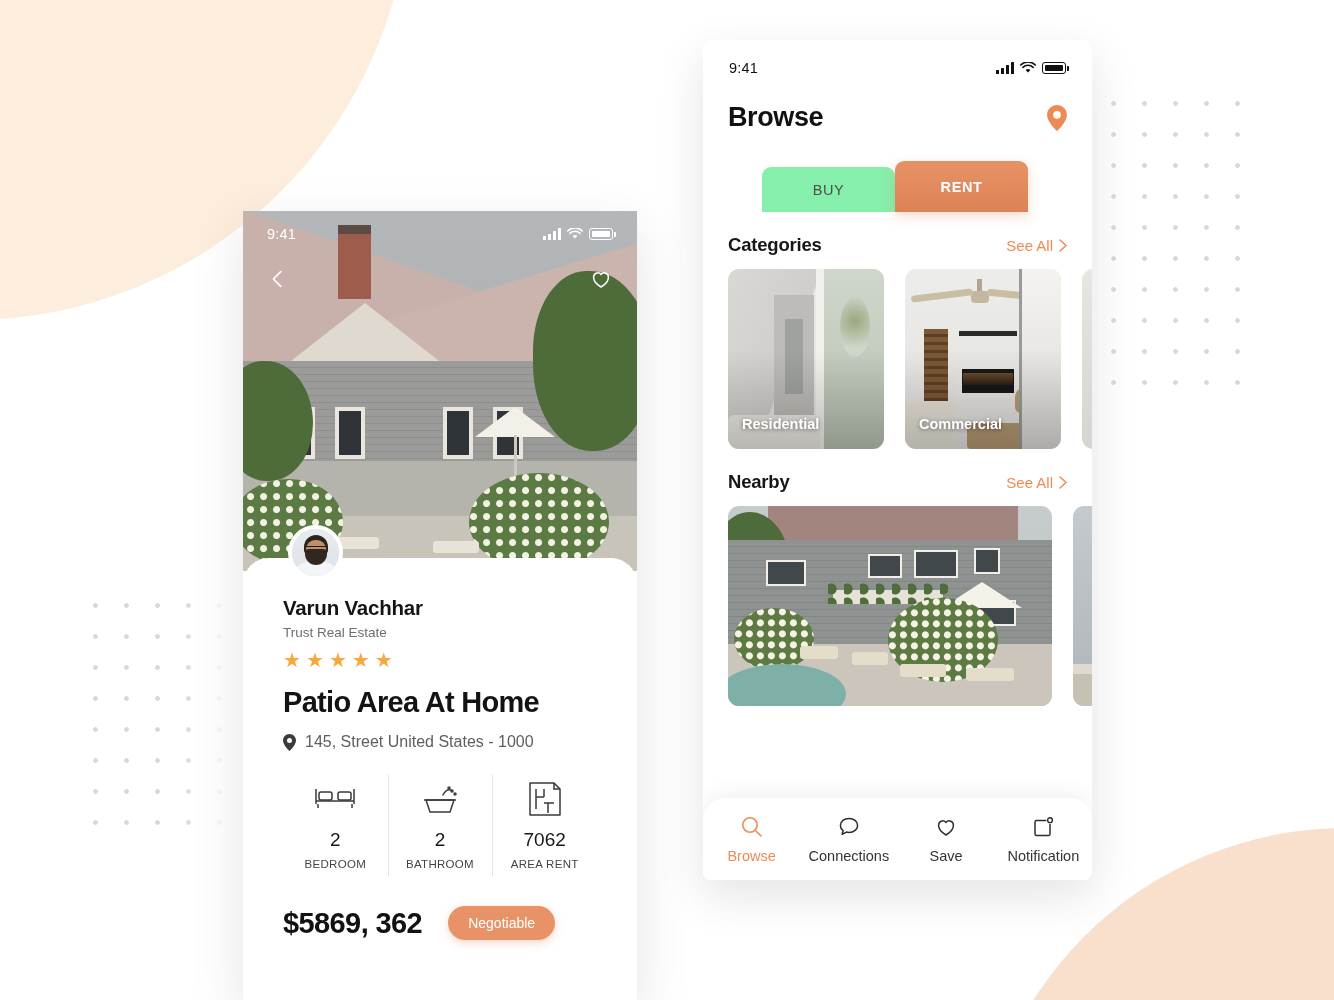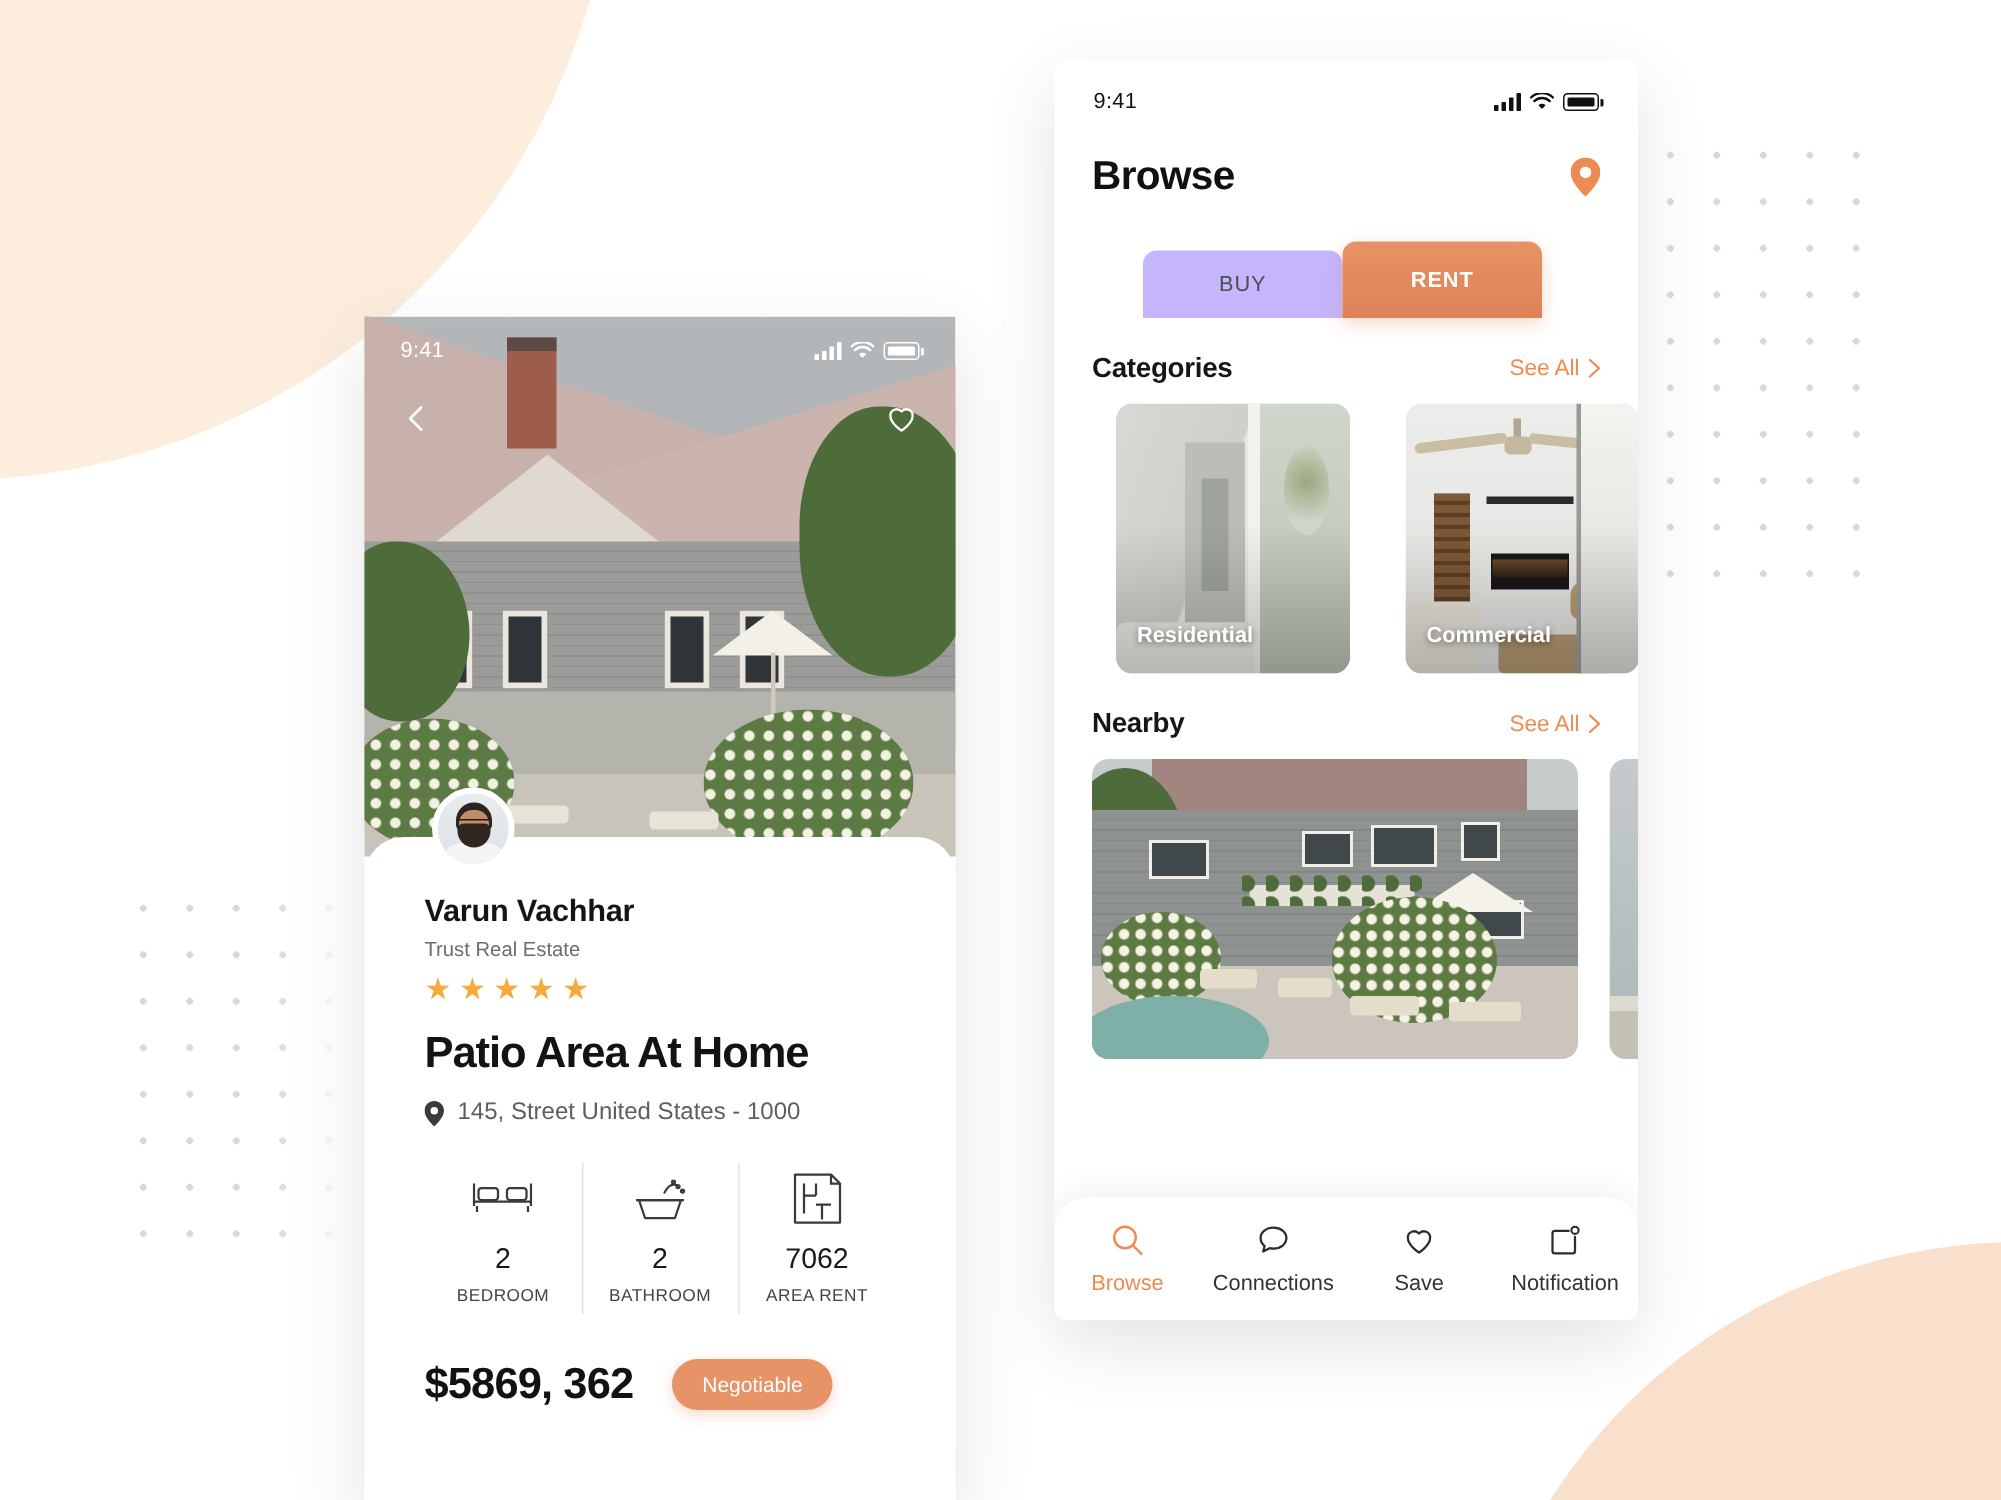--- a/index.html
+++ b/index.html
@@ -126,33 +126,33 @@
   .pinOrange{ width:20px; height:26px; color:#EE8B54; cursor:pointer; }
 
   .search{ margin:32px 25px 0; height:55px; background:#F3F3F3; border-radius:28px;
            display:flex; align-items:center; padding:0 26px; gap:17px; cursor:text; }
   .search .mag{ width:20px; height:20px; color:#4a4a4a; flex:none; }
   .search .ph{ font-size:16.5px; color:#8e8e8e; }
 
   .tabs{ margin:28px 0 0 59px; display:flex; align-items:flex-end; }
   .tab{ width:133px; height:45px; display:flex; align-items:center; justify-content:center;
         font-size:14.5px; letter-spacing:.6px; border-radius:9px 9px 0 0; cursor:pointer; }
-  .tab.off{ background:#c4b5fd; color:#4e4e4e; }
+  .tab.off{ background:#86efac; color:#4e4e4e; }
   .tab.on{ background:linear-gradient(#E79265,#DD8257); color:#fff; font-weight:bold;
            height:51px; box-shadow:0 4px 12px rgba(221,130,87,.3); }
 
   .secHdr{ display:flex; align-items:center; justify-content:space-between;
            padding:0 25px; margin-top:22px; }
   .secTitle{ font-size:18.5px; font-weight:bold; color:#161616; letter-spacing:-.2px; }
   .seeAll{ display:flex; align-items:center; gap:6px; font-size:15px; color:#EF8A52; cursor:pointer; }
   .chev{ width:8px; height:13px; }
 
   .hrow{ display:flex; gap:21px; padding:0 0 0 25px; margin-top:13px; }
   .catCard{ width:156px; height:180px; border-radius:11px; overflow:hidden; position:relative;
-            flex:none; cursor:pointer;margin-left:16px; }
+            flex:none; cursor:pointer; }
   .catCard .cap{ position:absolute; left:14px; bottom:17px; color:#fff; font-size:14.5px;
                  font-weight:bold; text-shadow:0 1px 4px rgba(0,0,0,.45); }
   .catCard .grad{ position:absolute; inset:0;
                   background:linear-gradient(to top,rgba(0,0,0,.22),transparent 55%); }
 
   
   .int1{ position:absolute; inset:0; background:linear-gradient(110deg,#d9d8d4 0%,#cfcecb 42%,#e9e8e5 43%,#e3e2df 100%); }
   .int1 .hall{ position:absolute; left:46px; top:26px; width:40px; height:120px; background:#bdbcb8; }
   .int1 .door{ position:absolute; left:57px; top:50px; width:18px; height:75px; background:#9fa39d; }
   .int1 .wall{ position:absolute; left:88px; top:0; width:8px; height:180px; background:#f2f1ee; }

